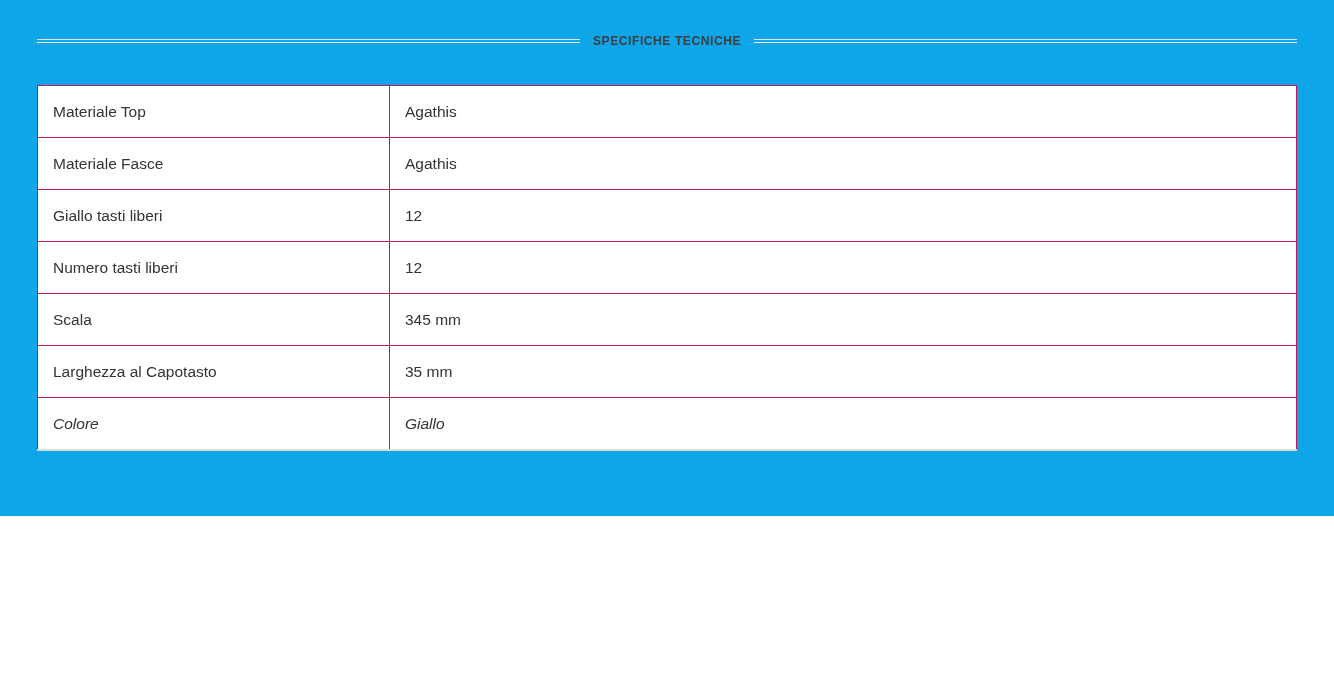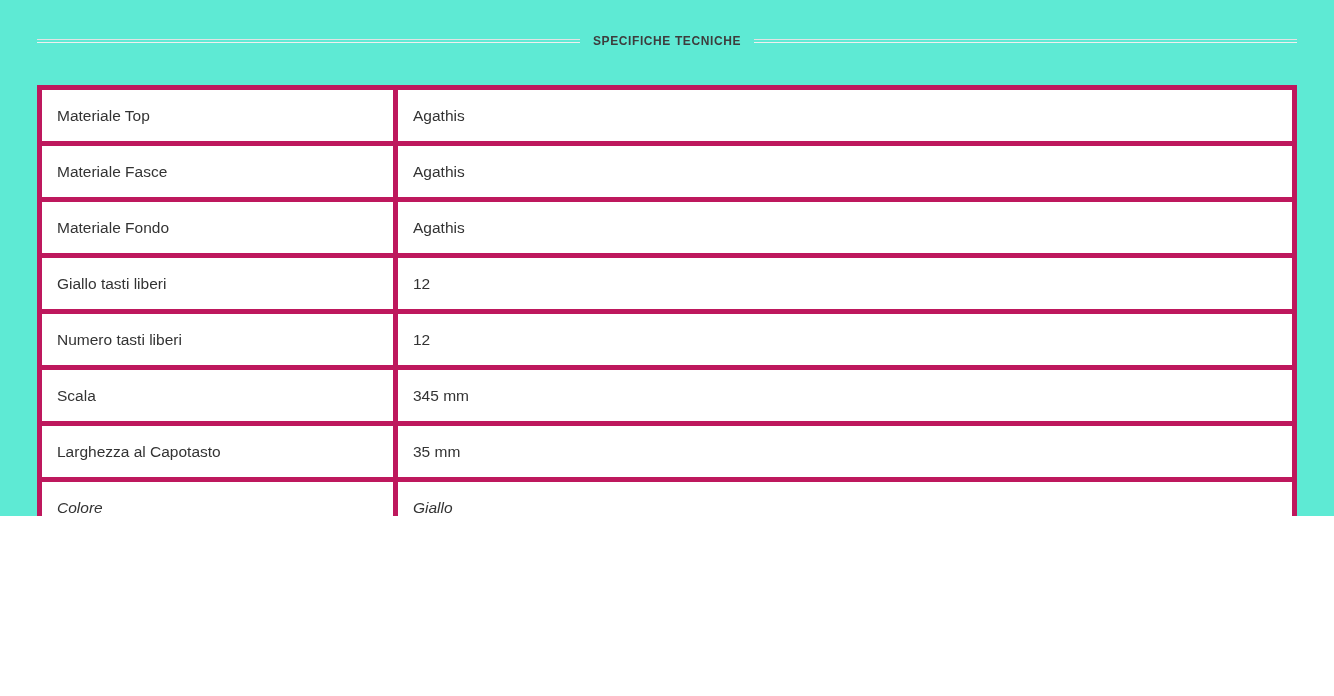--- a/index.html
+++ b/index.html
@@ -4,21 +4,21 @@
 <style>
   html, body {
     margin: 0;
     padding: 0;
     background: #ffffff;
     font-family: "Liberation Sans", sans-serif;
   }
   .page {
     width: 1334px;
     height: 516px;
-    background: #5eead4;
+    background: #0ea5e9;
     position: relative;
     overflow: hidden;
   }
   .section-header {
     display: flex;
     align-items: center;
     margin: 34px 37px 0 37px;
   }
   .rule {
     flex: 1;
@@ -36,21 +36,21 @@
     text-transform: uppercase;
   }
   table.specs {
     border-collapse: collapse;
     width: 1260px;
     margin: 37px 37px 0 37px;
     background: #ffffff;
     table-layout: fixed;
   }
   table.specs td {
-    border: 5px solid #be185d;
+    border: 1px solid #be185d;
     height: 51px;
     padding: 0 15px;
     font-size: 15.5px;
     color: #333333;
     vertical-align: middle;
     background: #ffffff;
     overflow: hidden;
     white-space: nowrap;
   }
   table.specs td.label-cell {
@@ -76,24 +76,20 @@
     <tbody>
         <tr>
           <td class="label-cell">Materiale Top</td>
           <td class="value-cell">Agathis</td>
         </tr>
         <tr>
           <td class="label-cell">Materiale Fasce</td>
           <td class="value-cell">Agathis</td>
         </tr>
         <tr>
-          <td class="label-cell">Materiale Fondo</td>
-          <td class="value-cell">Agathis</td>
-        </tr>
-        <tr>
           <td class="label-cell">Giallo tasti liberi</td>
           <td class="value-cell">12</td>
         </tr>
         <tr>
           <td class="label-cell">Numero tasti liberi</td>
           <td class="value-cell">12</td>
         </tr>
         <tr>
           <td class="label-cell">Scala</td>
           <td class="value-cell">345 mm</td>

